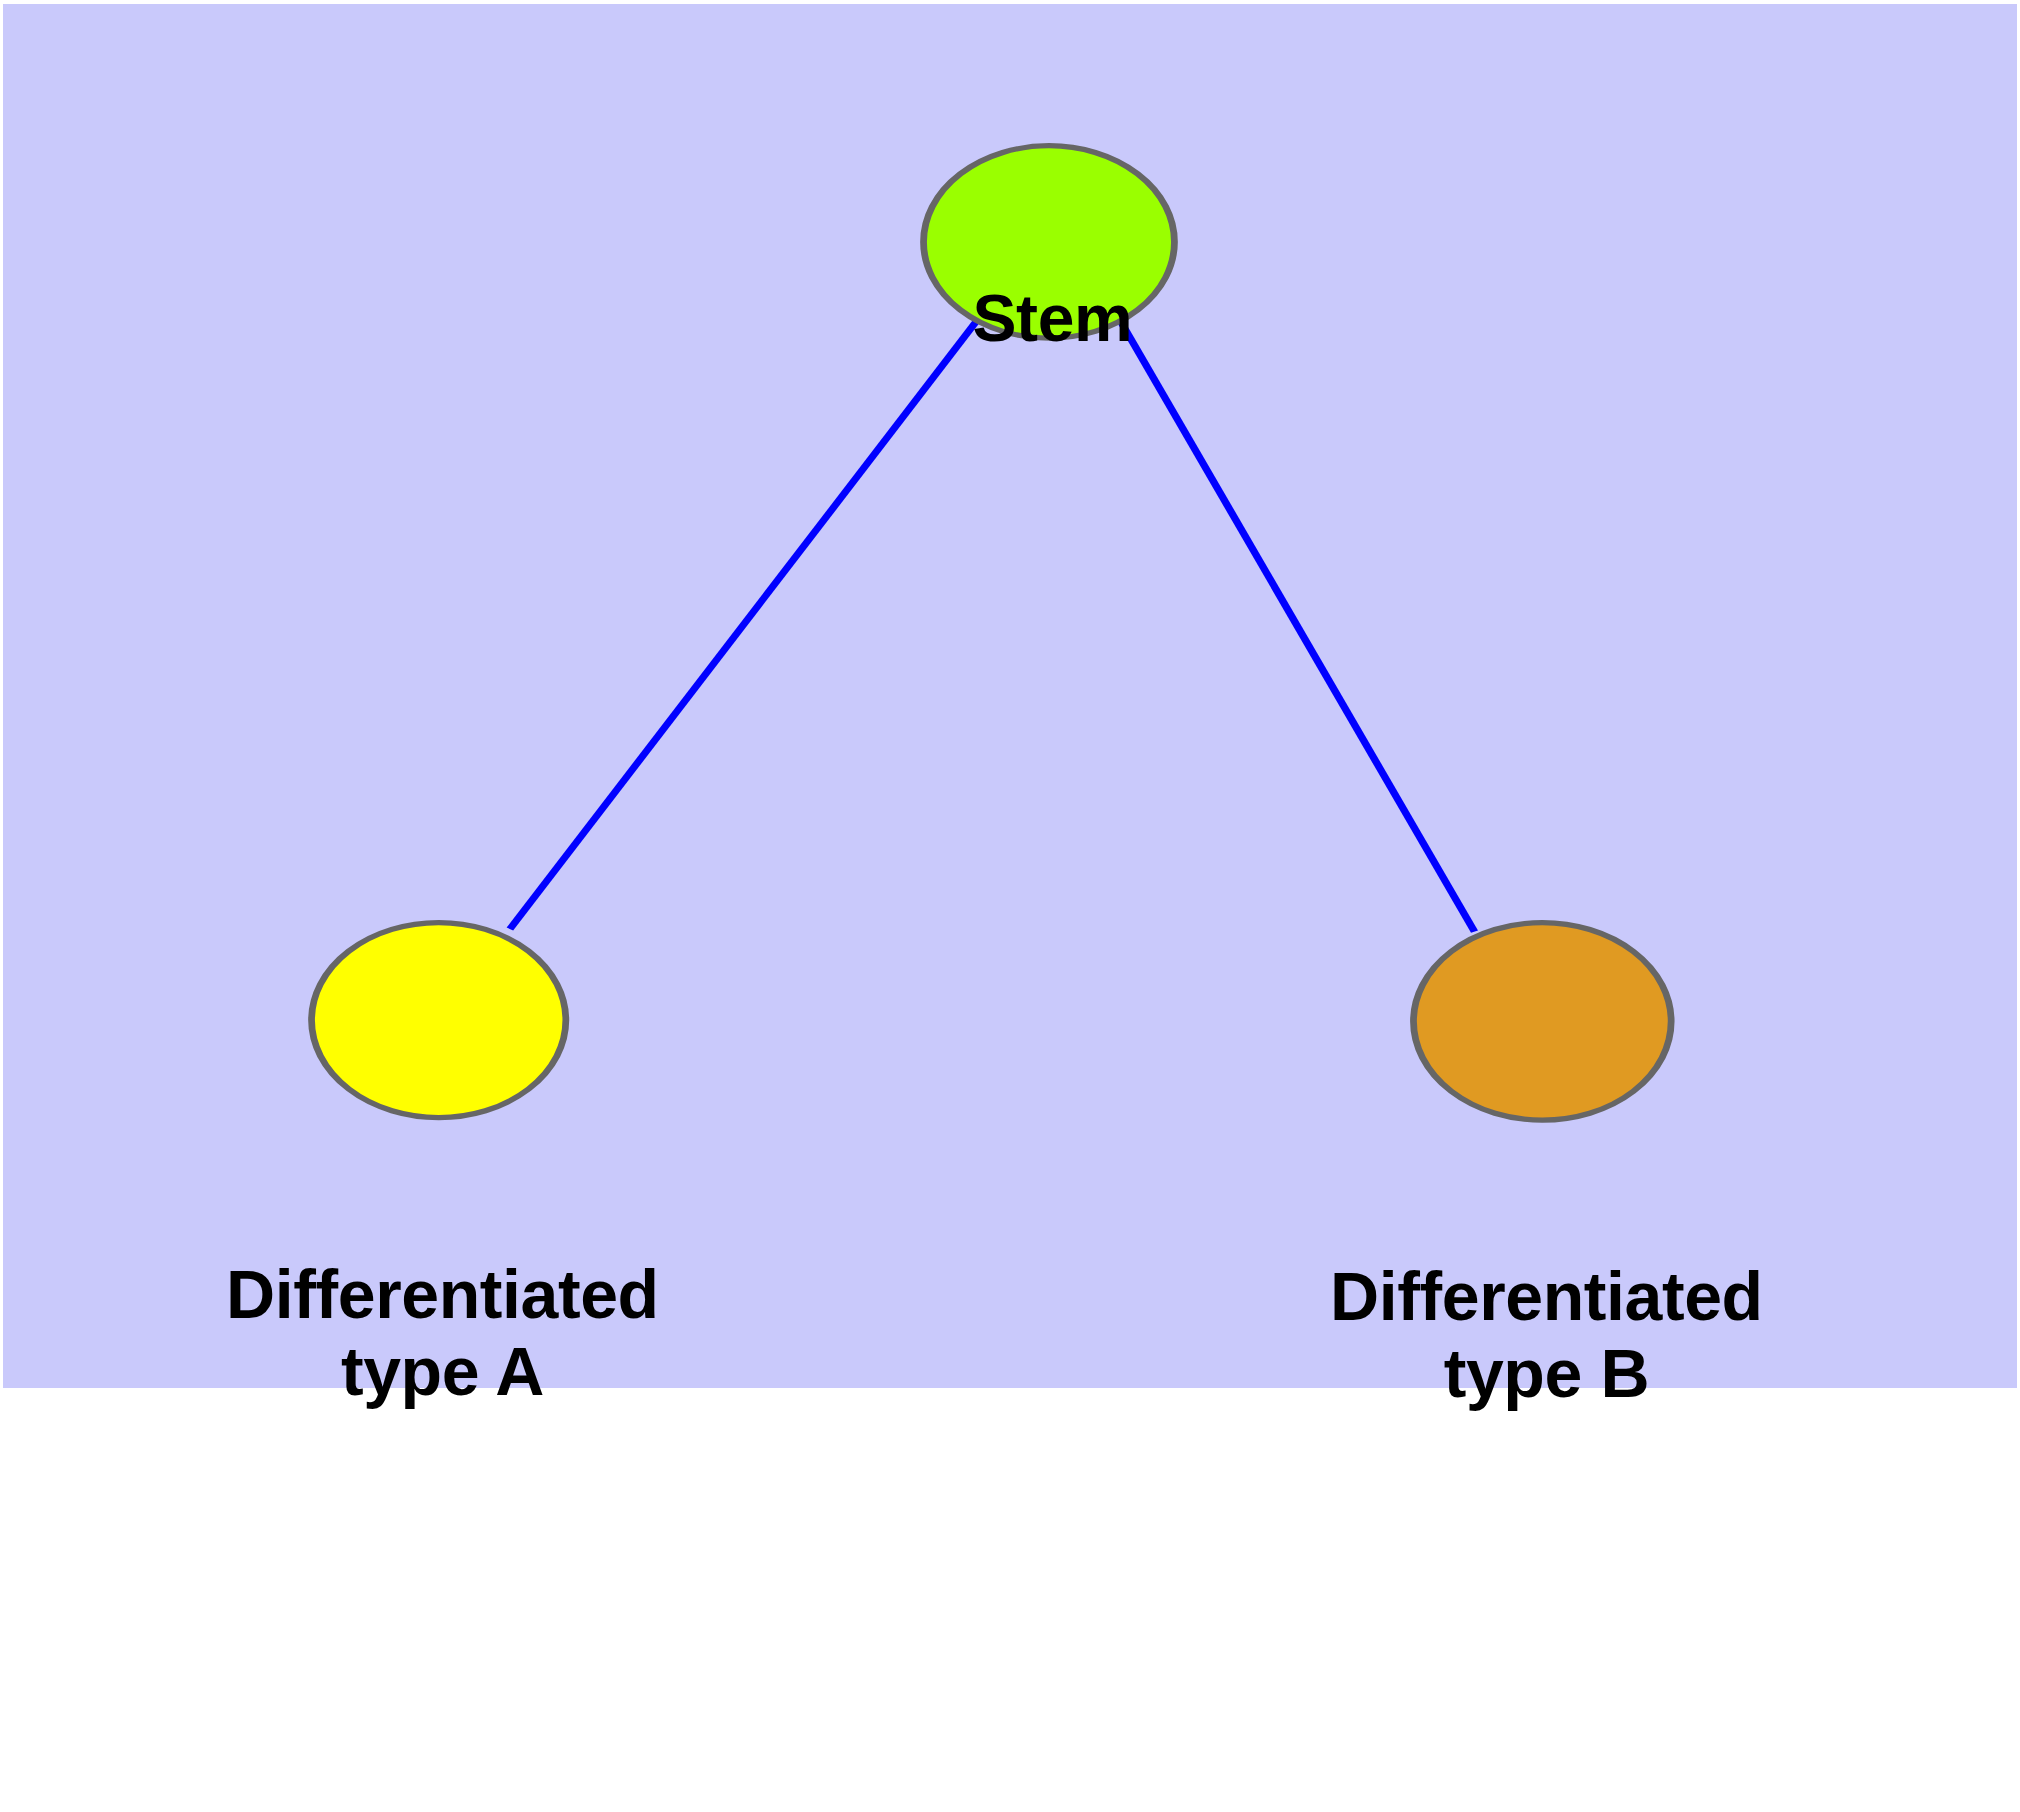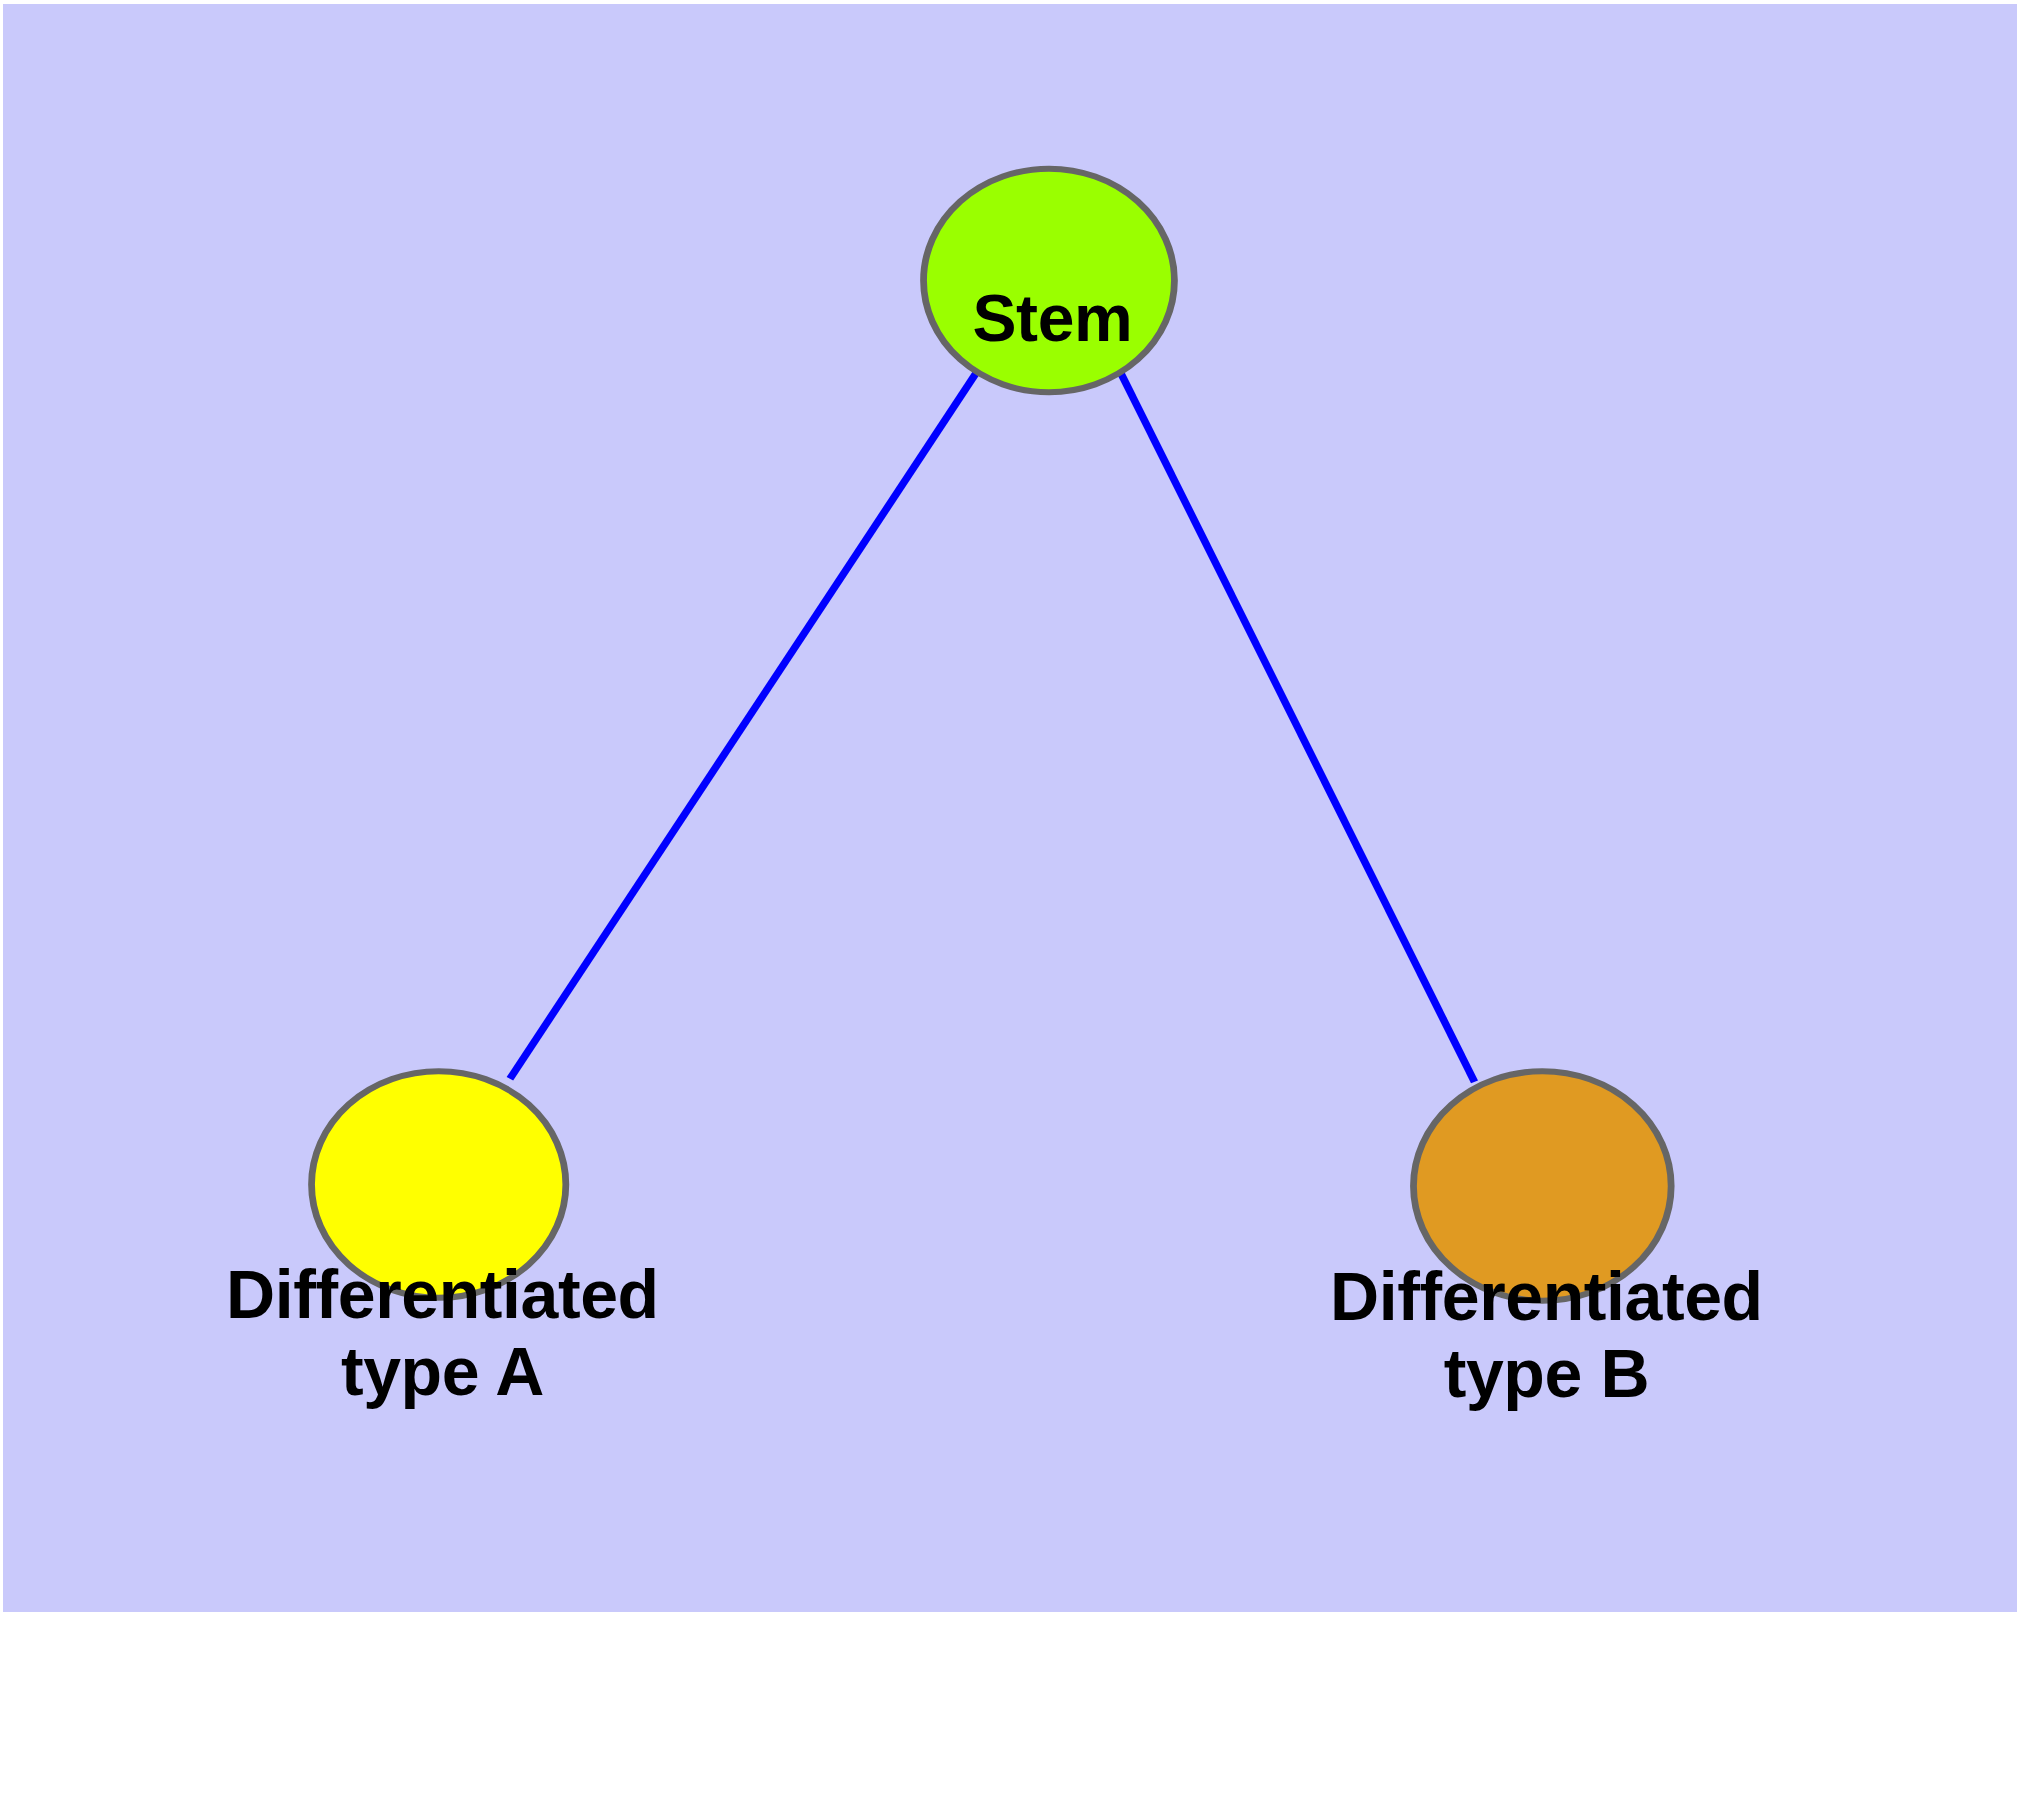--- a/index.html
+++ b/index.html
@@ -14,21 +14,21 @@
     height: 1812px;
     background: #ffffff;
     overflow: hidden;
     font-family: "Liberation Sans", "DejaVu Sans", sans-serif;
   }
   #plot-area {
     position: absolute;
     left: 3.4px;
     top: 4.2px;
     width: 2014px;
-    height: 1608px;
+    height: 1384px;
     background: #c9c9fb;
   }
   #graph-svg {
     position: absolute;
     left: 0;
     top: 0;
     width: 100%;
     height: 100%;
     display: block;
   }

